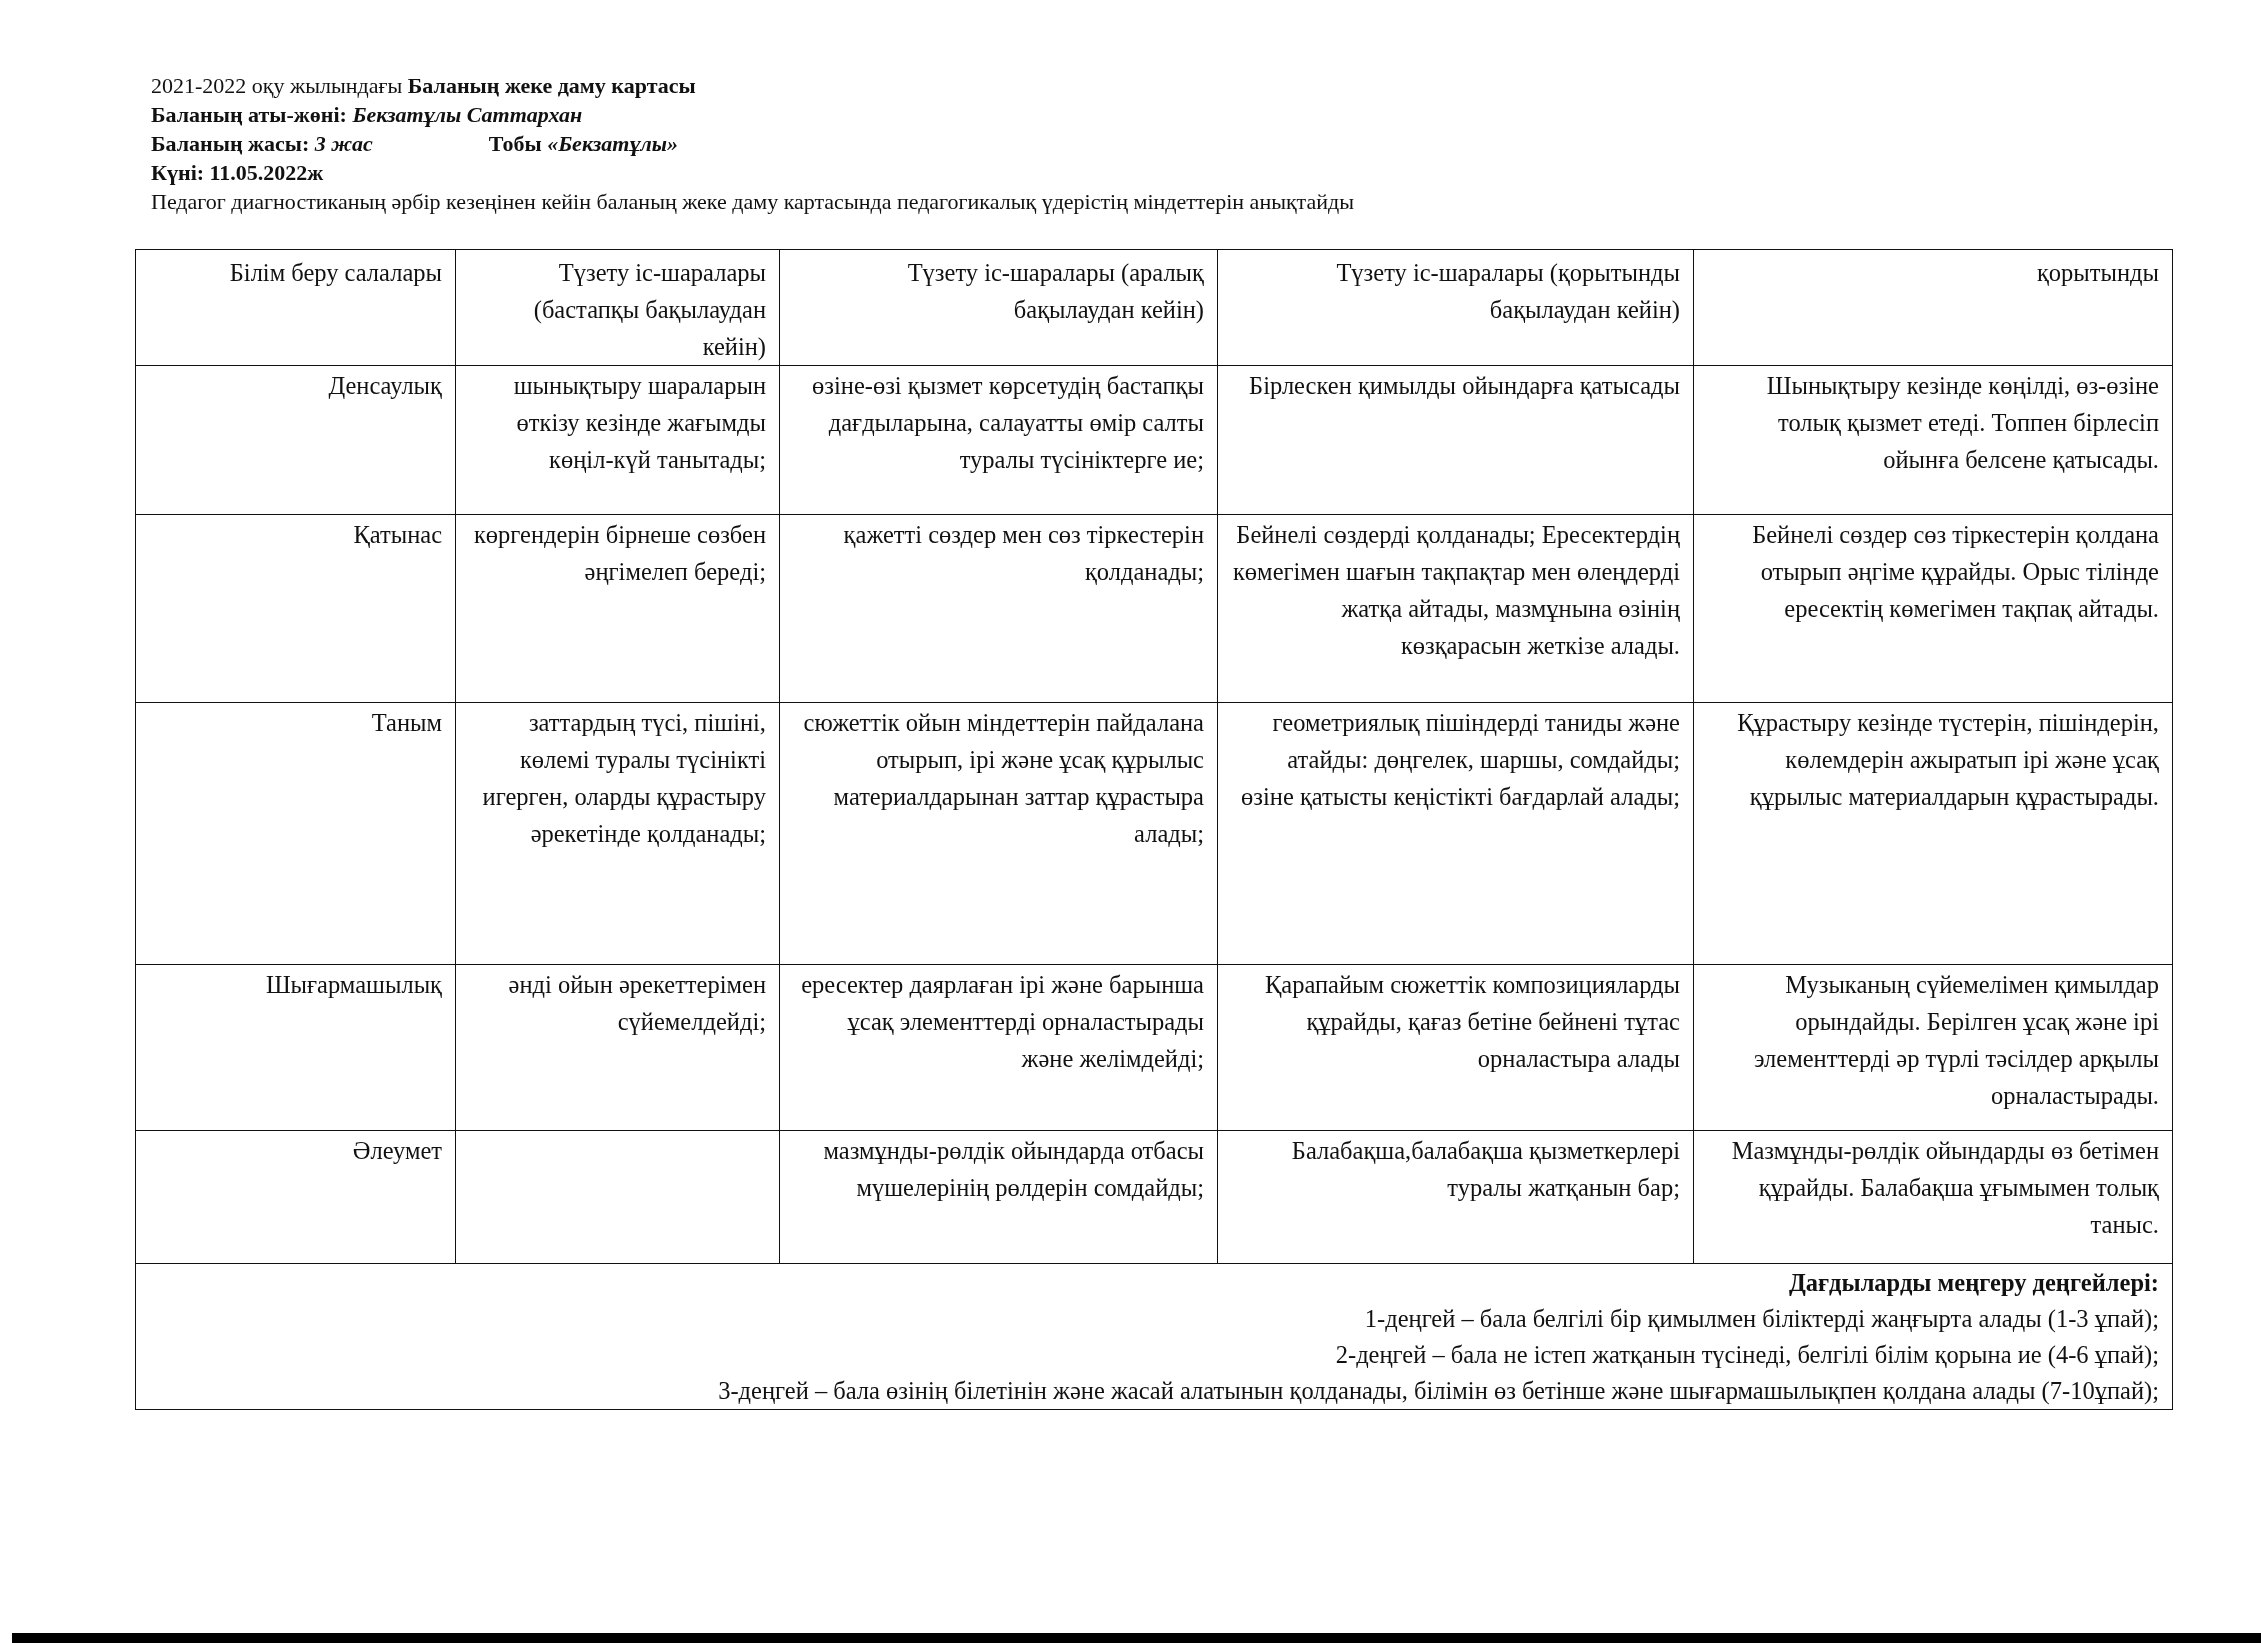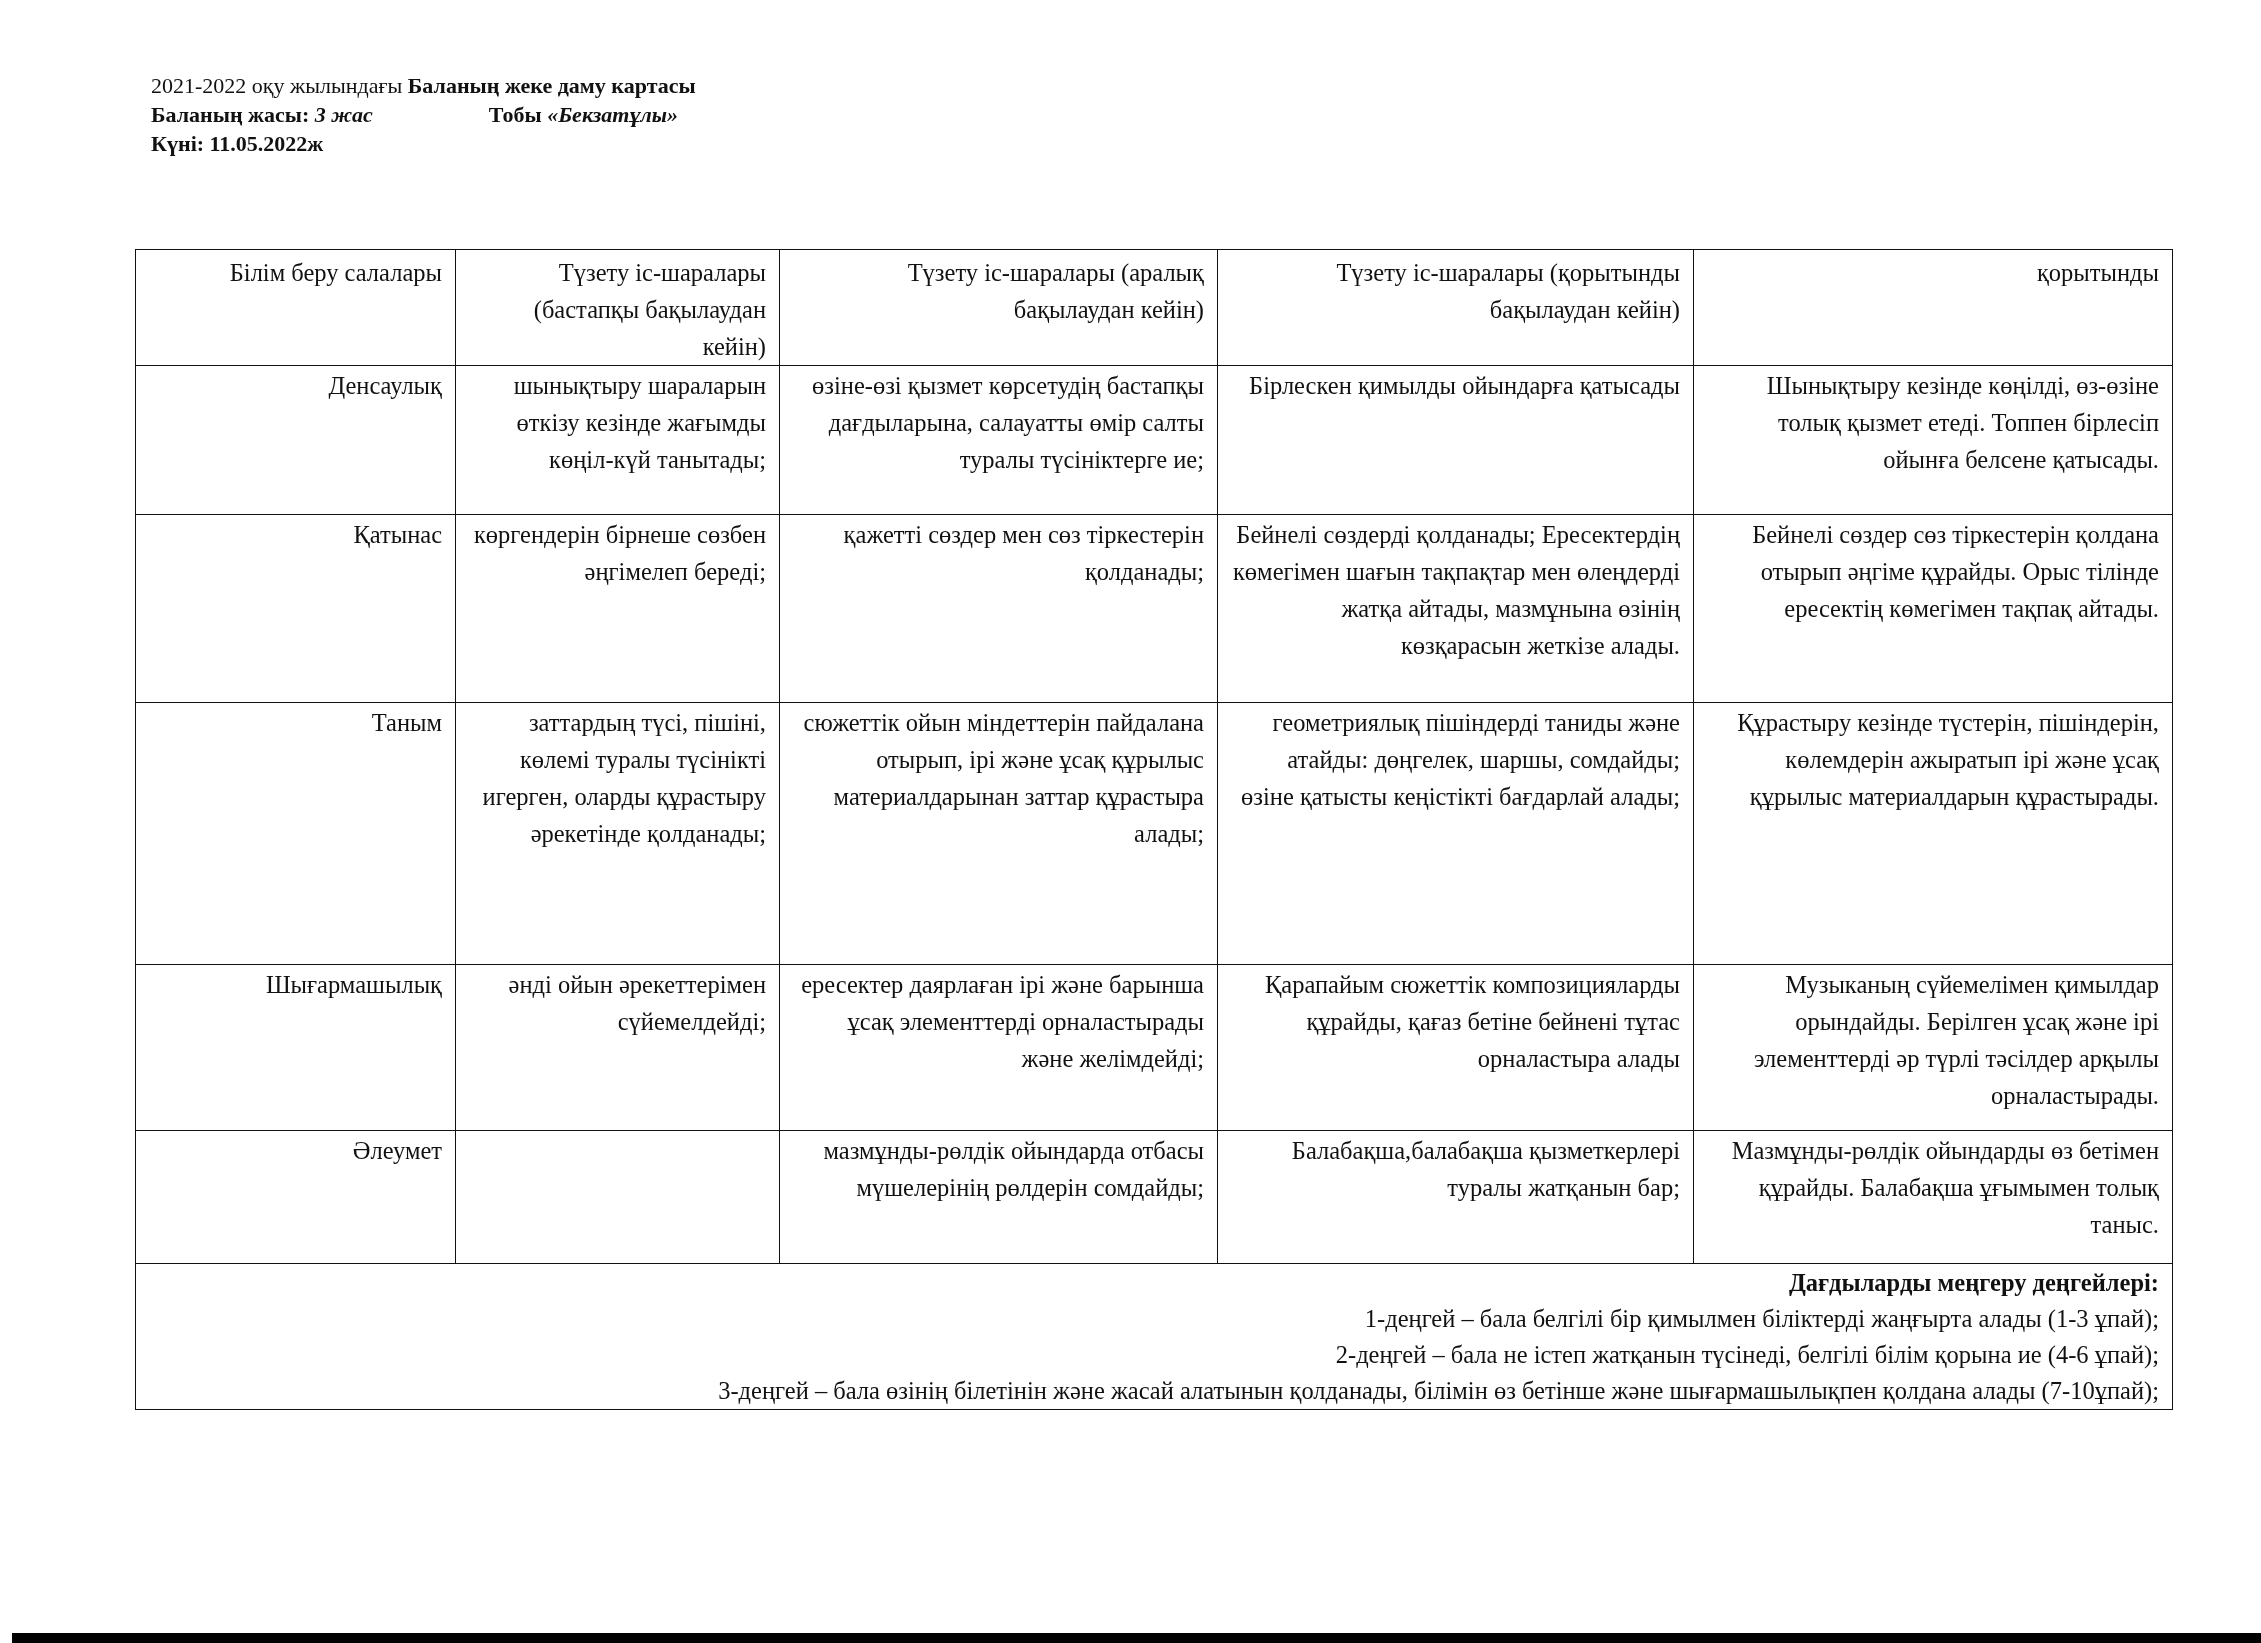--- a/index.html
+++ b/index.html
@@ -78,23 +78,27 @@
     }
   </style>
 </head>
 <body>
 
 <div class="header-block">
   <div class="header-line">
     <span>2021-2022 оқу жылындағы </span><span class="b">Баланың жеке даму картасы</span>
   </div>
   <div class="header-line b">
+    <span>Баланың аты-жөні: </span><span class="i">Бекзатұлы Саттархан</span>
+  </div>
+  <div class="header-line b">
     <span>Баланың жасы: </span><span class="i">3 жас</span><span class="gap"></span><span>Тобы </span><span class="i">«Бекзатұлы»</span>
   </div>
   <div class="header-line b">Күні: 11.05.2022ж</div>
+  <div class="header-line">Педагог диагностиканың әрбір кезеңінен кейін баланың жеке даму картасында педагогикалық үдерістің міндеттерін анықтайды</div>
 </div>
 
 <table class="map">
   <colgroup>
     <col class="c0">
       <col class="c1">
       <col class="c2">
       <col class="c3">
       <col class="c4">
   </colgroup>

